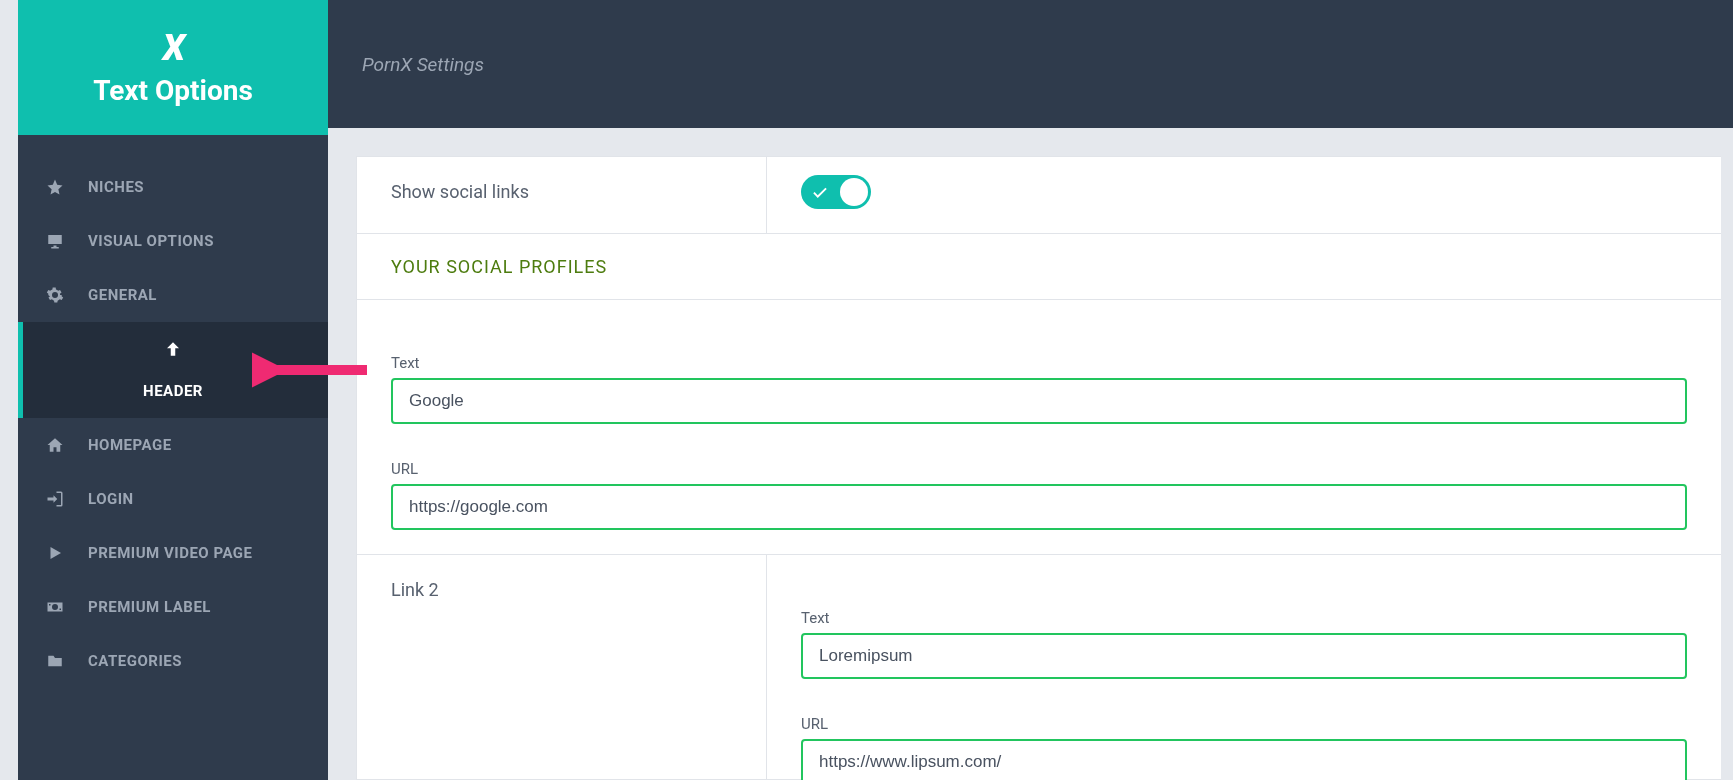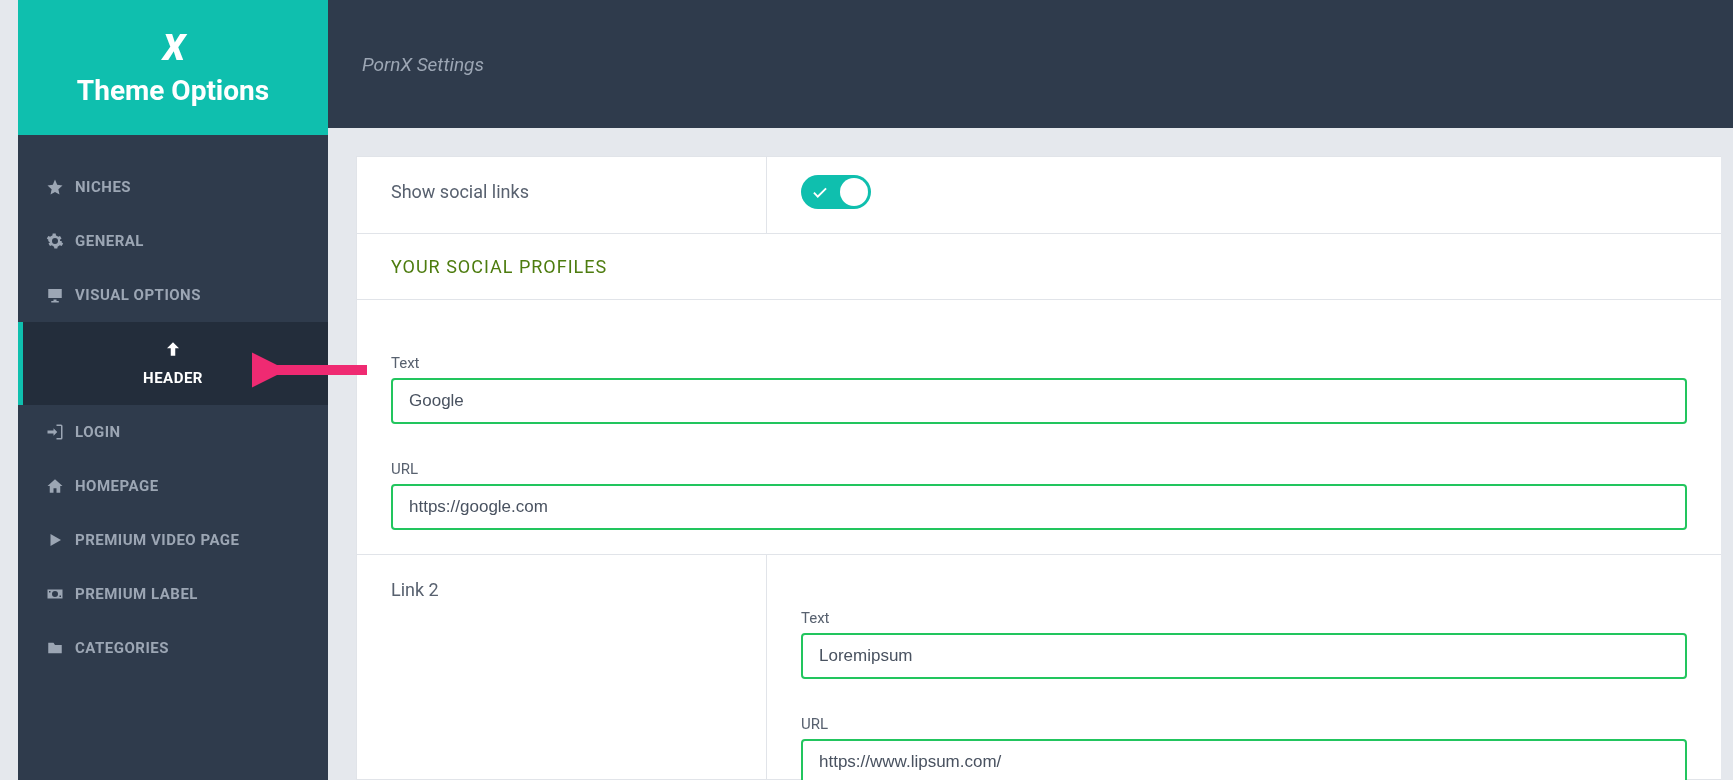--- a/index.html
+++ b/index.html
@@ -45,21 +45,21 @@
       font-weight: 700;
       font-size: 28px;
       margin-top: 8px;
     }
     .sidebar-gap {
       height: 25px;
     }
     .sidebar-item {
       display: flex;
       align-items: center;
-      gap: 11px;
+      gap: 24px;
       padding: 18px 28px;
       color: #9ca6b4;
       font-size: 15px;
       font-weight: 700;
       letter-spacing: 0.5px;
       cursor: pointer;
       position: relative;
     }
     .sidebar-item.active {
       background: #232d3b;
@@ -190,76 +190,76 @@
   </style>
 </head>
 <body>
 
 <div class="layout">
   <div class="left-gutter"></div>
 
   <aside class="sidebar">
     <div class="sidebar-header">
       <div class="logo">X</div>
-      <div class="title">Theme Options</div>
+      <div class="title">Text Options</div>
     </div>
     <div class="sidebar-gap"></div>
 
     <div class="sidebar-item">
       <span class="icon">
         <svg viewBox="0 0 24 24">
             <path d="M12 2l2.9 6.9L22 10l-5.5 4.9L18 22l-6-3.5L6 22l1.5-7.1L2 10l7.1-1.1z"></path>
           </svg>
       </span>
       <span>NICHES</span>
     </div>
 
     <div class="sidebar-item">
       <span class="icon">
         <svg viewBox="0 0 24 24">
+            <path d="M3 4h18v12H3V4zm7 14h4v2h3v2H7v-2h3v-2z"></path>
+          </svg>
+      </span>
+      <span>VISUAL OPTIONS</span>
+    </div>
+
+    <div class="sidebar-item">
+      <span class="icon">
+        <svg viewBox="0 0 24 24">
             <path d="M12 8a4 4 0 100 8 4 4 0 000-8zm9 4c0 .6-.1 1.1-.2 1.7l2.1 1.6-2 3.5-2.5-1a7.8 7.8 0 01-2.9 1.7l-.4 2.6h-4l-.4-2.6a7.8 7.8 0 01-2.9-1.7l-2.5 1-2-3.5 2.1-1.6A8.5 8.5 0 013 12c0-.6.1-1.1.2-1.7L1.1 8.7l2-3.5 2.5 1a7.8 7.8 0 012.9-1.7L8.9 2h4l.4 2.6a7.8 7.8 0 012.9 1.7l2.5-1 2 3.5-2.1 1.6c.1.6.2 1.1.2 1.6z"></path>
           </svg>
       </span>
       <span>GENERAL</span>
     </div>
 
-    <div class="sidebar-item">
-      <span class="icon">
-        <svg viewBox="0 0 24 24">
-            <path d="M3 4h18v12H3V4zm7 14h4v2h3v2H7v-2h3v-2z"></path>
-          </svg>
-      </span>
-      <span>VISUAL OPTIONS</span>
-    </div>
-
     <div class="sidebar-item active">
       <span class="icon">
         <svg viewBox="0 0 24 24">
             <path d="M12 3l8 8h-5v10h-6V11H4l8-8z"></path>
           </svg>
       </span>
       <span>HEADER</span>
     </div>
 
     <div class="sidebar-item">
       <span class="icon">
         <svg viewBox="0 0 24 24">
+            <path d="M12 3l10 9h-3v9h-5v-6h-4v6H5v-9H2l10-9z"></path>
+          </svg>
+      </span>
+      <span>HOMEPAGE</span>
+    </div>
+
+    <div class="sidebar-item">
+      <span class="icon">
+        <svg viewBox="0 0 24 24">
             <path d="M10 17l5-5-5-5v3H2v4h8v3zm4-15h6a2 2 0 012 2v16a2 2 0 01-2 2h-6v-2h6V4h-6V2z"></path>
           </svg>
       </span>
       <span>LOGIN</span>
-    </div>
-
-    <div class="sidebar-item">
-      <span class="icon">
-        <svg viewBox="0 0 24 24">
-            <path d="M12 3l10 9h-3v9h-5v-6h-4v6H5v-9H2l10-9z"></path>
-          </svg>
-      </span>
-      <span>HOMEPAGE</span>
     </div>
 
     <div class="sidebar-item">
       <span class="icon">
         <svg viewBox="0 0 24 24">
             <path d="M6 4l14 8-14 8V4z"></path>
           </svg>
       </span>
       <span>PREMIUM VIDEO PAGE</span>
     </div>

